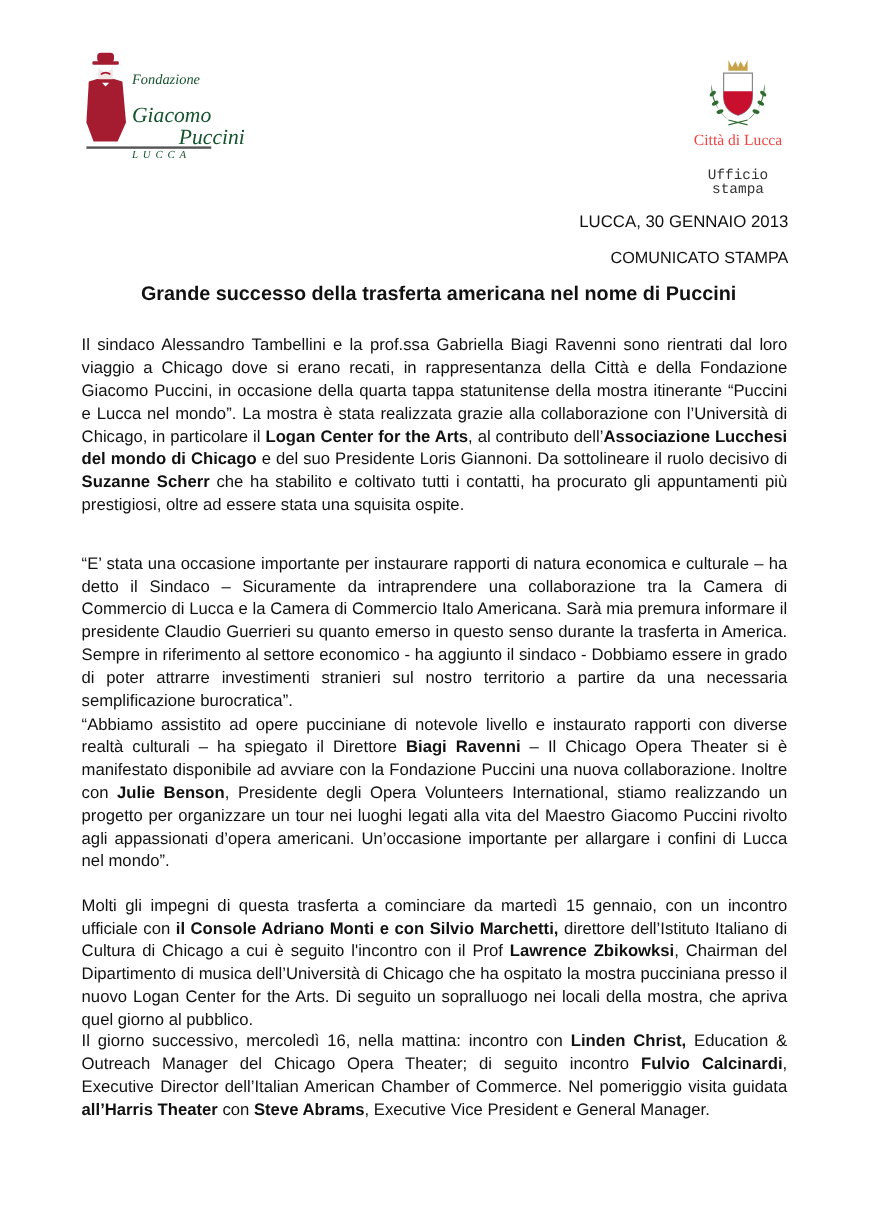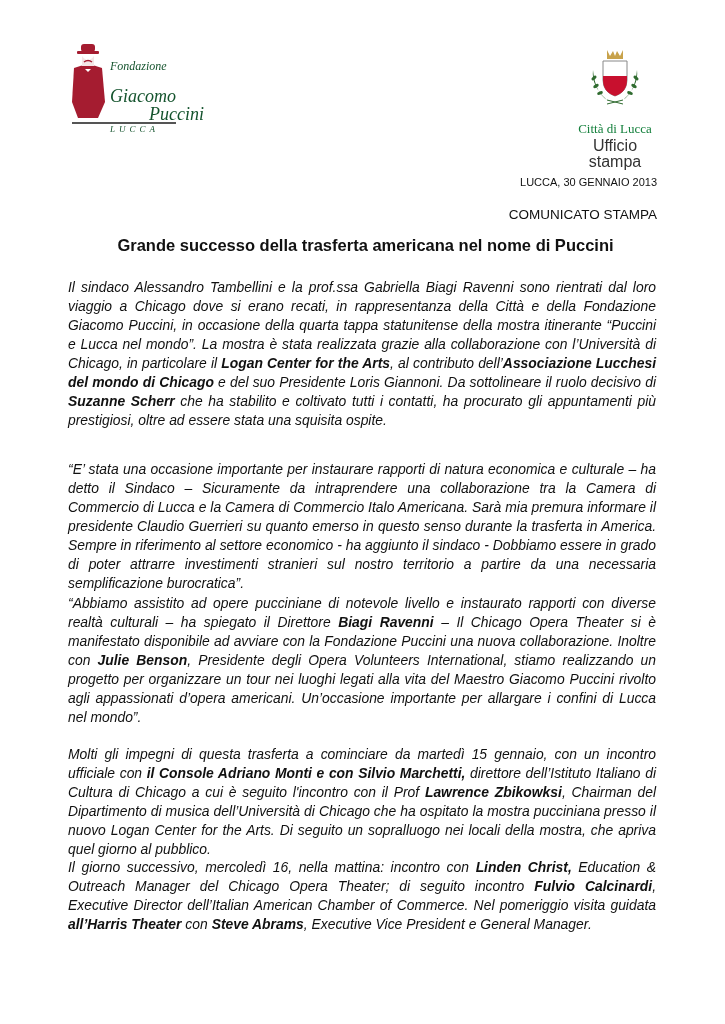--- a/index.html
+++ b/index.html
@@ -7,26 +7,26 @@
   .logo-left { position:absolute; left:66px; top:42px; width:110px; height:90px; }
   .logo-left .fig { position:absolute; left:2px; top:0; width:40px; height:78px; }
   .logo-left .txt { position:absolute; left:44px; top:18px; font-family:"Liberation Serif", serif; font-style:italic; color:#14532d; line-height:1; }
   .logo-left .t1 { font-size:12px; }
   .logo-left .t2 { font-size:18px; margin-top:15px; }
   .logo-left .t3 { font-size:18px;margin-left:39px; }
   .logo-left .t4 { font-size:9px; letter-spacing:4px; font-style:italic; margin-top:2px; }
   .logo-left .rule { position:absolute; left:6px; top:80px; width:104px; height:2px; background:#555; }
   .logo-right { position:absolute; left:565px; top:48px; width:100px; height:95px; text-align:center; }
   .logo-right .crest { width:60px; height:58px; margin:0 auto; display:block; }
-  .logo-right .c1 { font-family:"Liberation Serif", serif; font-size:13px; color:#15803d; margin-top:16px; line-height:1; }
-  .logo-right .c2 { font-family:Liberation Sans, sans-serif; font-size:16px; color:#333; margin-top:3px; line-height:1; }
-  .date { position:absolute; right:68px; top:176px; font-size:11px; }
+  .logo-right .c1 { font-family:"Liberation Serif", serif; font-size:13px; color:#ef4444; margin-top:4px; line-height:1; }
+  .logo-right .c2 { font-family:Liberation Mono, monospace; font-size:12px; color:#333; margin-top:17px; line-height:1; }
+  .date { position:absolute; right:68px; top:176px; font-size:14px; }
   .kind { position:absolute; right:68px; top:207px; font-size:13.5px;text-align:center; }
   .title { position:absolute; left:0; width:725px; top:236px; text-align:center; font-size:16.5px; font-weight:bold; padding-left:6px; box-sizing:border-box; }
-  .para { position:absolute; left:68px; width:588px; font-size:13.9px; line-height:19px; text-align:justify;font-style:italic; }
+  .para { position:absolute; left:68px; width:588px; font-size:13.9px; line-height:19px; text-align:justify; }
   .para b { font-weight:bold; }
 </style>
 </head>
 <body>
 
 <div class="logo-left">
   <svg class="fig" viewBox="0 0 40 78">
     <g fill="#a51c30">
       <rect x="13" y="2" width="14" height="8" rx="3"></rect>
       <rect x="9" y="9" width="22" height="3" rx="1"></rect>

